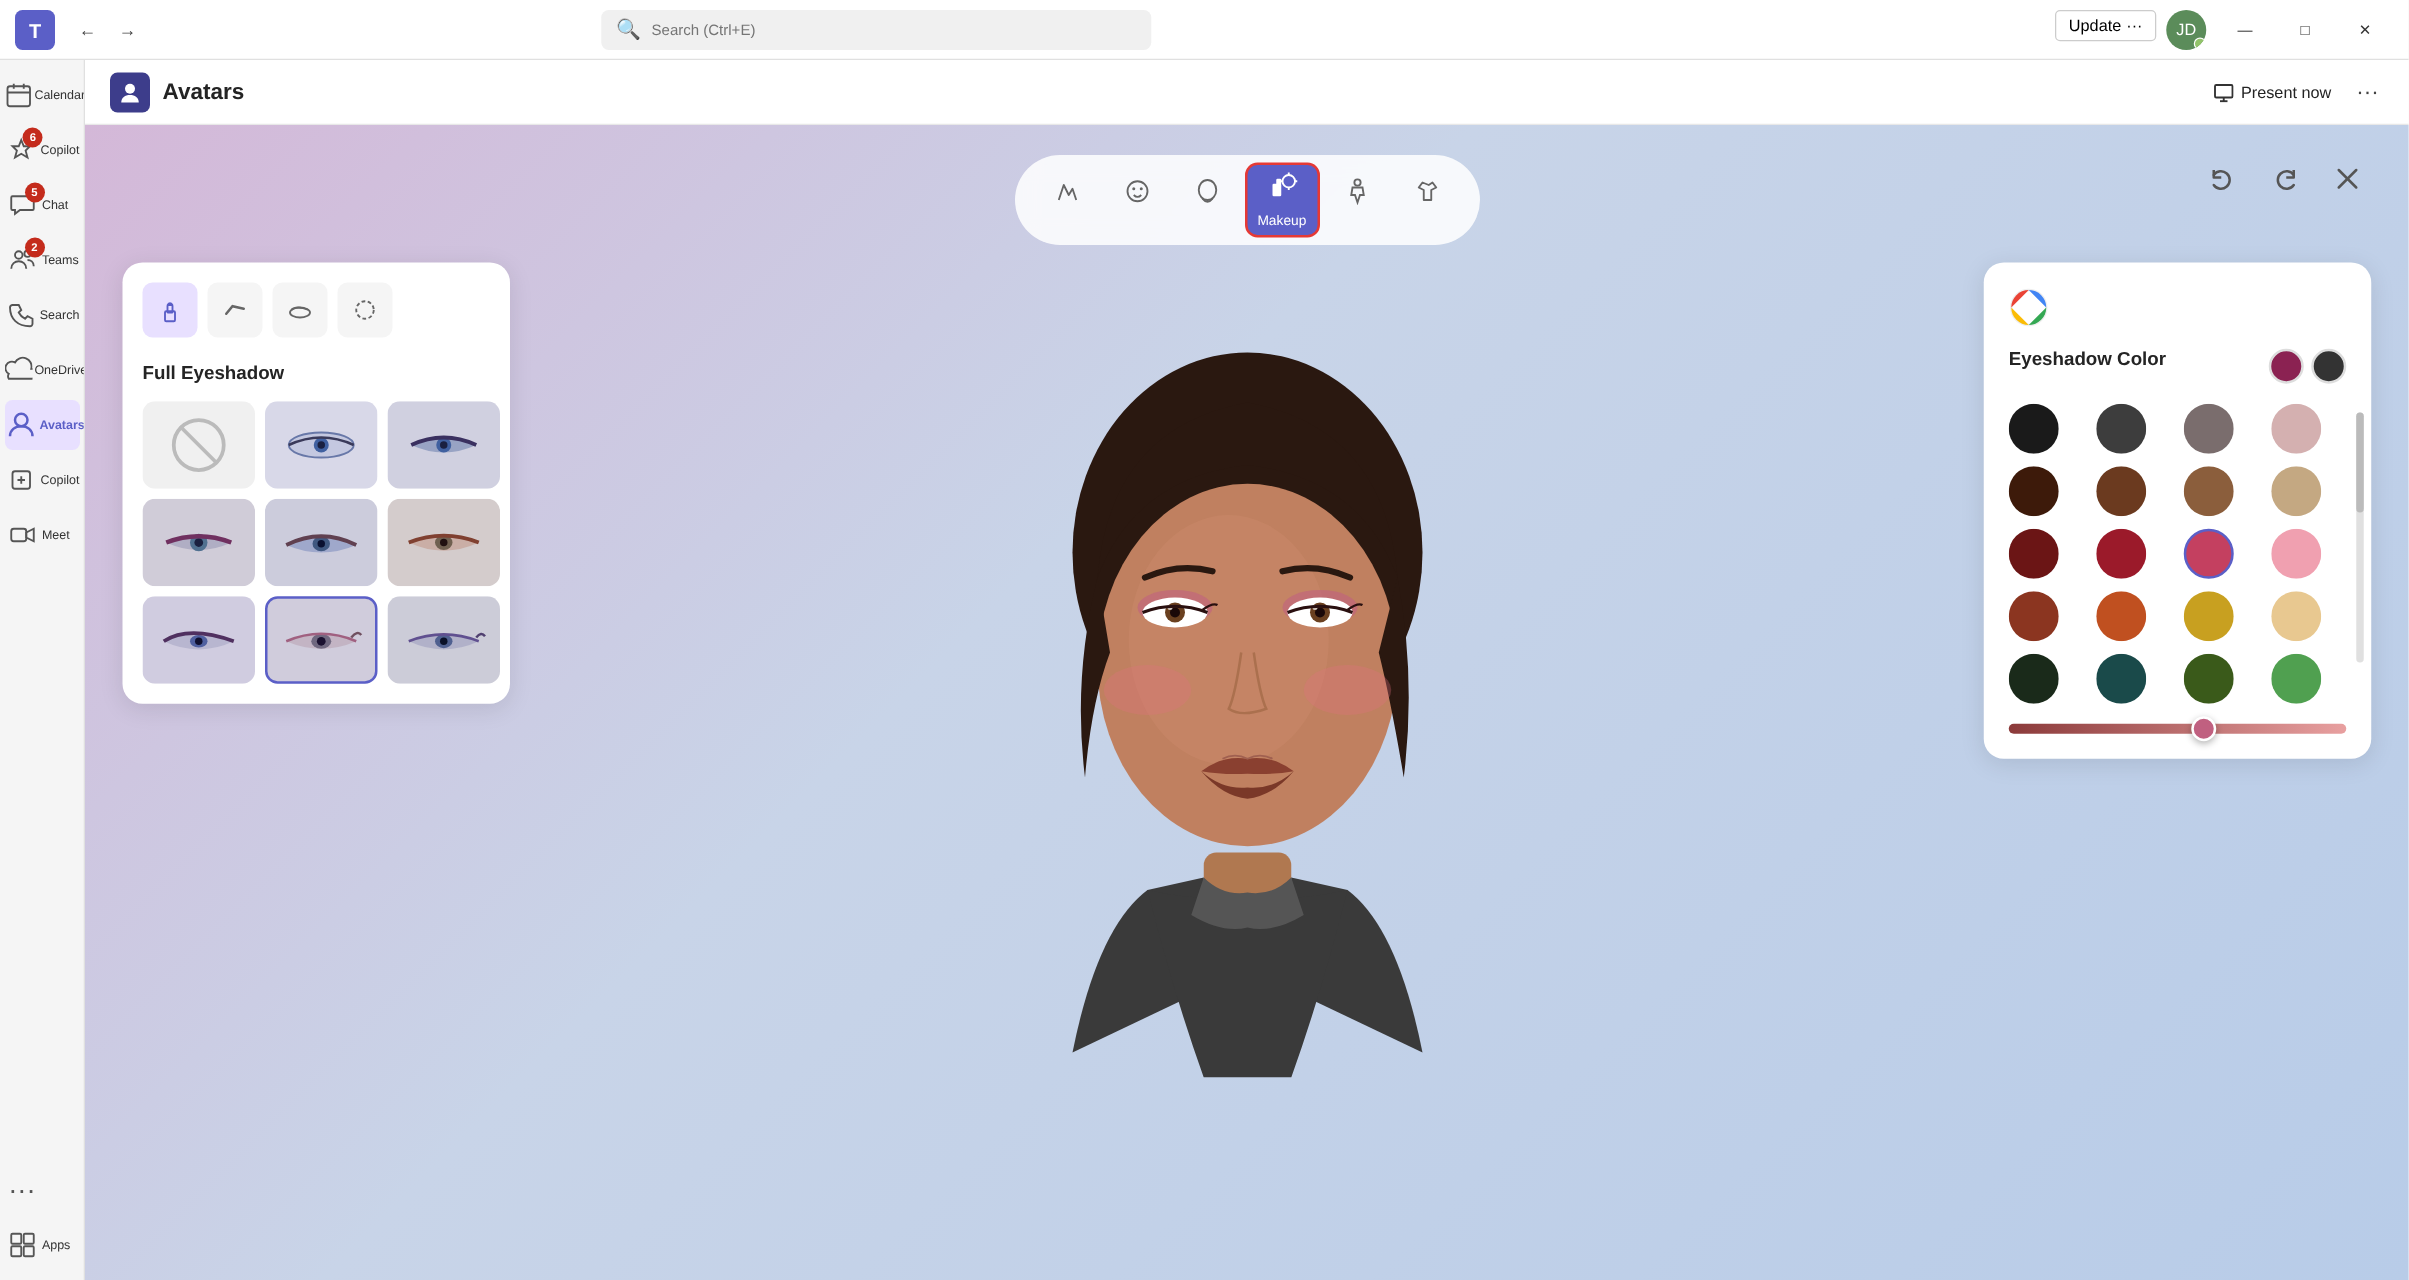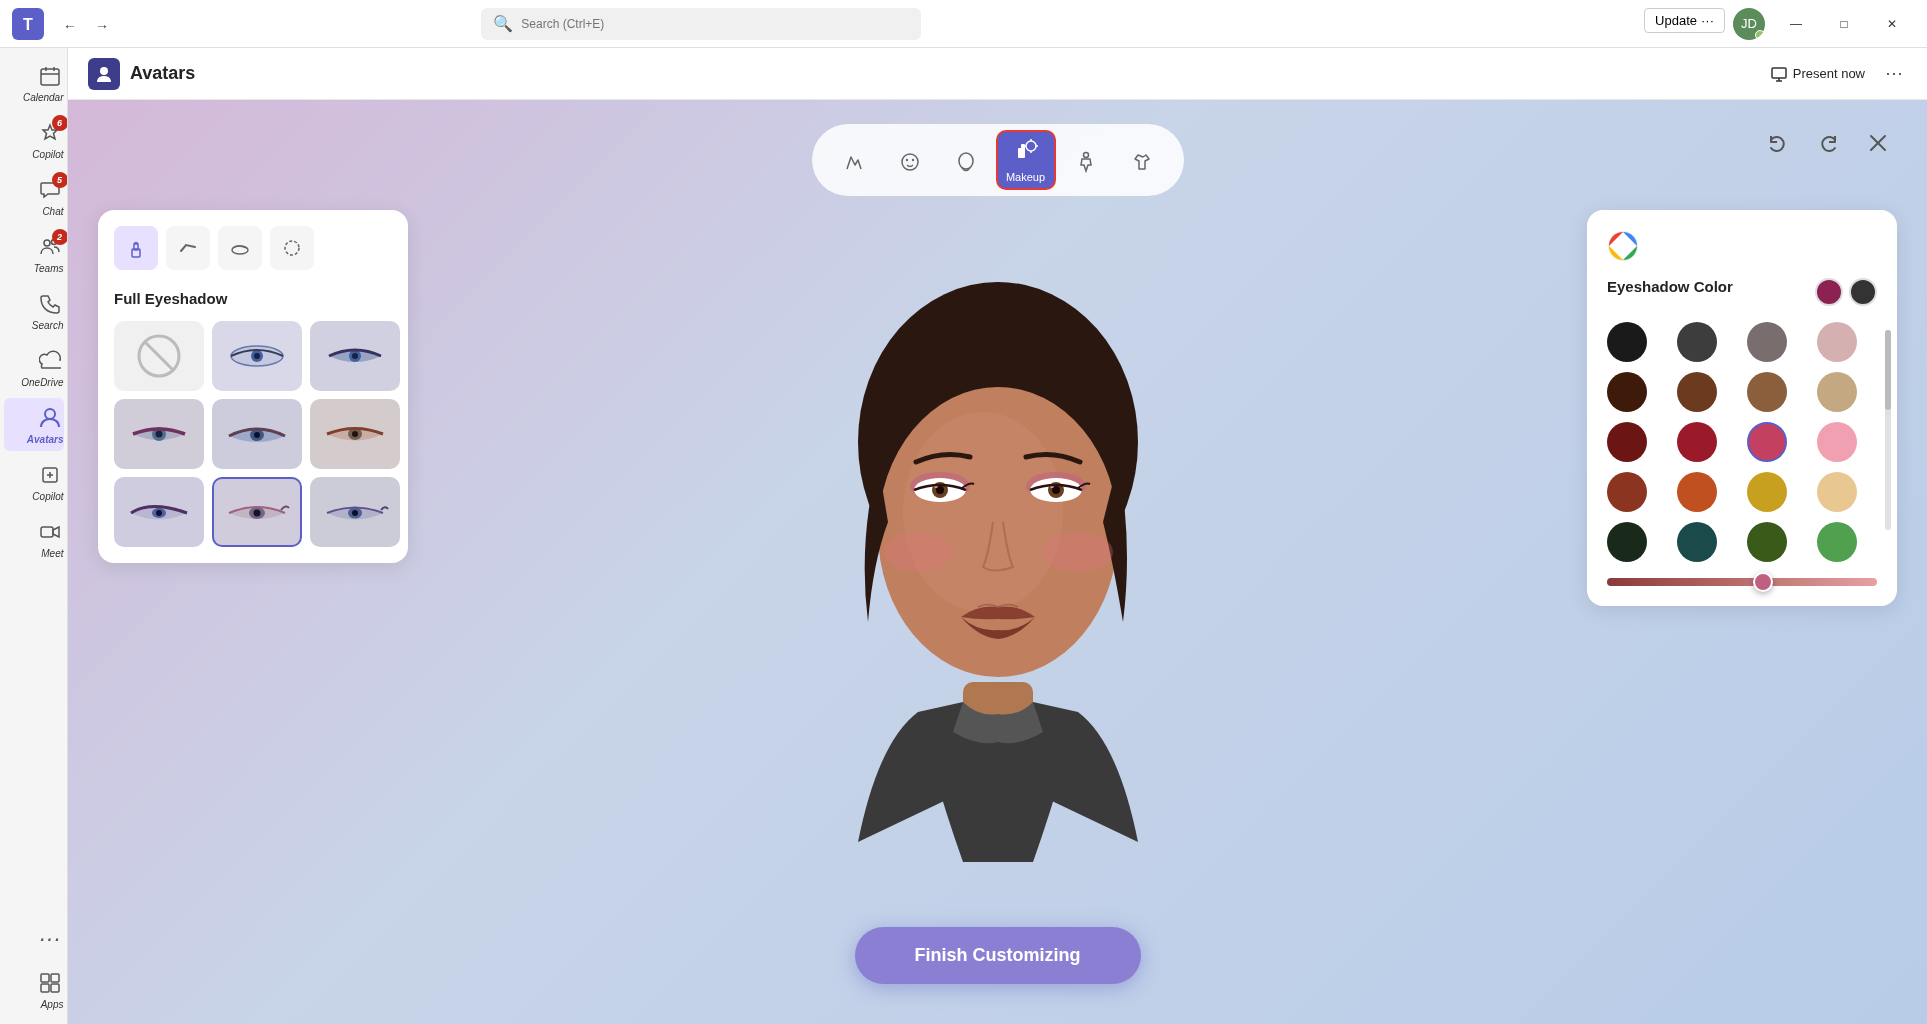--- a/index.html
+++ b/index.html
@@ -45,23 +45,23 @@
     
     .main-layout { display: flex; height: calc(1024px - 48px); }
 
     
     .sidebar {
       width: 68px; background: #f5f5f5; border-right: 1px solid #e0e0e0;
       display: flex; flex-direction: column; align-items: center;
       padding: 8px 0; gap: 4px; overflow: hidden;
     }
     .sidebar-item {
-      display: flex; flex-direction: column; align-items: flex-end;
+      display: flex; flex-direction: row; align-items: center;
       width: 60px; padding: 6px 0; border-radius: 6px;
-      cursor: pointer; position: relative; gap: 2px; font-style: italic;
+      cursor: pointer; position: relative; gap: 2px;
     }
     .sidebar-item.active { background: #e8e0ff; }
     .sidebar-icon {
       width: 28px; height: 28px;
       display: flex; align-items: center; justify-content: center;
       font-size: 18px; position: relative;
     }
     .sidebar-label { font-size: 10px; color: #333; text-align: center; }
     .sidebar-item.active .sidebar-label { color: #6264a7; }
     .badge {
@@ -98,21 +98,21 @@
     
     .workspace {
       flex: 1; display: flex; position: relative;
       background: linear-gradient(135deg, #d4b8d8 0%, #c8d4e8 40%, #b8cce8 100%);
       overflow: hidden;
     }
 
     
     .top-toolbar {
       position: absolute; top: 24px; left: 50%; transform: translateX(-50%);
-      display: flex; align-items: flex-end; gap: 4px;
+      display: flex; align-items: flex-start; gap: 4px;
       background: rgba(255,255,255,0.85); border-radius: 40px;
       padding: 6px 16px; backdrop-filter: blur(10px);
     }
     .toolbar-btn {
       width: 52px; height: 52px; border-radius: 50%; border: none;
       background: transparent; cursor: pointer;
       display: flex; flex-direction: column; align-items: center; justify-content: center;
       gap: 2px; font-size: 10px; color: #555;
     }
     .toolbar-btn.active {
@@ -740,19 +740,16 @@
           <div style="width:6px;height:80px;background:#bbb;border-radius:3px;position:absolute;top:0;"></div>
         </div>
 
         <div class="intensity-row">
           <div class="slider-track">
             <div class="slider-thumb"></div>
           </div>
         </div>
       </div>
 
-      <button class="finish-btn">
-        <span>Finish Customizing</span>
-      </button>
 
     </div>
   </div>
 </div>
 
 </body></html>

